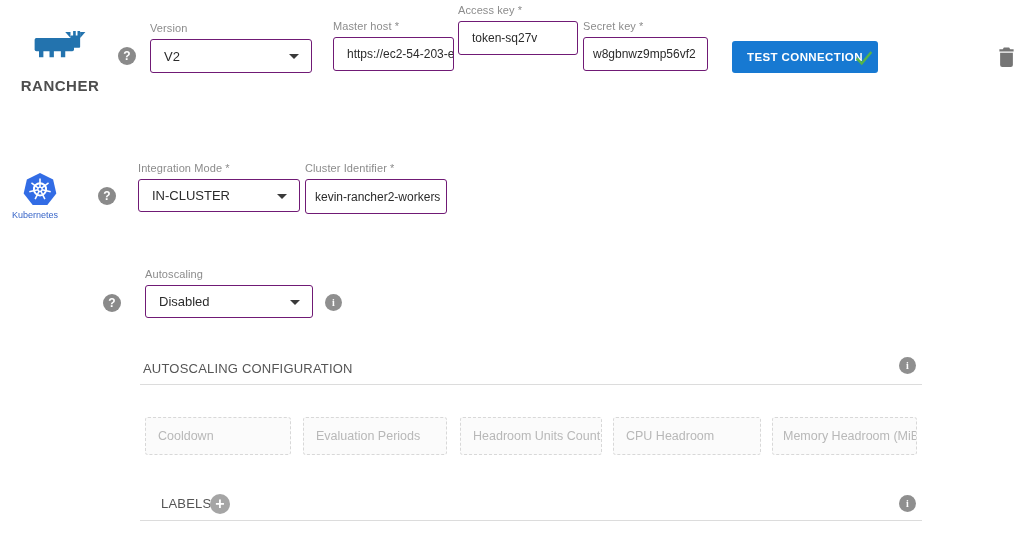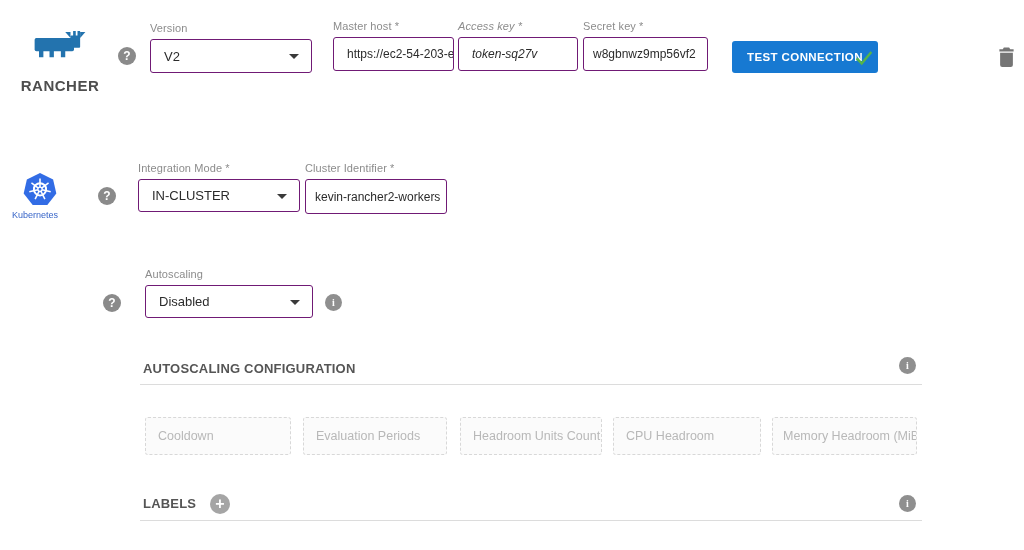--- a/index.html
+++ b/index.html
@@ -38,21 +38,21 @@
   .rancher-text{font-size:15px;font-weight:bold;color:#4e4e4e;letter-spacing:.5px;margin-top:17px;}
   .k8s-logo{position:absolute;left:12px;top:172px;width:56px;text-align:left;}
   .k8s-text{font-size:9px;color:#3865c8;margin-top:3px;}
 
   
   .btn-primary{position:absolute;left:732px;top:41px;height:32px;border:none;border-radius:3px;
         color:#fff;font-size:11.5px;font-weight:bold;letter-spacing:.4px;
         padding:0 15px;cursor:pointer;font-family:inherit;text-align:right;}
 
   
-  .section-title{position:absolute;font-size:13px;color:#555;letter-spacing:.2px;font-weight:bold;}
+  .section-title{position:absolute;font-size:13px;color:#555;letter-spacing:.2px;}
   .divider{position:absolute;left:140px;width:782px;height:1px;background:#dcdcdc;}
 
   
   .dfield{position:absolute;top:417px;height:38px;box-sizing:border-box;
         border:1px dashed #d8d8d8;border-radius:3px;background:#fbfbfb;
         display:flex;align-items:center;padding:0 6px 0 12px;overflow:hidden;}
   .dfield span{font-size:12.5px;color:#b8b8b8;white-space:nowrap;}
 
   svg{display:block;}
 </style>
@@ -88,21 +88,21 @@
     </div>
   </div>
 
   <div class="fgroup" style="left:333px;top:20px;width:121px;">
     <div class="flabel">Master host *</div>
     <div class="fbox plain">
       <span class="fval small">https://ec2-54-203-e</span>
     </div>
   </div>
 
-  <div class="fgroup" style="left:458px;top:20px;width:120px;font-style:italic;">
+  <div class="fgroup" style="left:458px;top:4px;width:120px;">
     <div class="flabel">Access key *</div>
     <div class="fbox plain">
       <span class="fval small">token-sq27v</span>
     </div>
   </div>
 
   <div class="fgroup" style="left:583px;top:20px;width:125px;">
     <div class="flabel">Secret key *</div>
     <div class="fbox plain" style="padding-left:9px;">
       <span class="fval small">w8gbnwz9mp56vf2</span>
@@ -181,20 +181,20 @@
   <div class="dfield" style="left:460px;width:142px;">
     <span>Headroom Units Count</span>
   </div>
   <div class="dfield" style="left:613px;width:148px;">
     <span>CPU Headroom</span>
   </div>
   <div class="dfield" style="left:772px;width:145px;padding-left:10px;">
     <span>Memory Headroom (MiB)</span>
   </div>
 
-  <div class="section-title" style="left:143px;top:496px;">LABELS</div>
+  <div class="section-title" style="left:161px;top:496px;">LABELS</div>
   <div class="plus-circle" style="left:210px;top:494px;">
     <span>+</span>
   </div>
   <div class="info-circle" style="left:899px;top:495px;">i</div>
   <div class="divider" style="top:520px;"></div>
 
 </div>
 
 </body></html>

